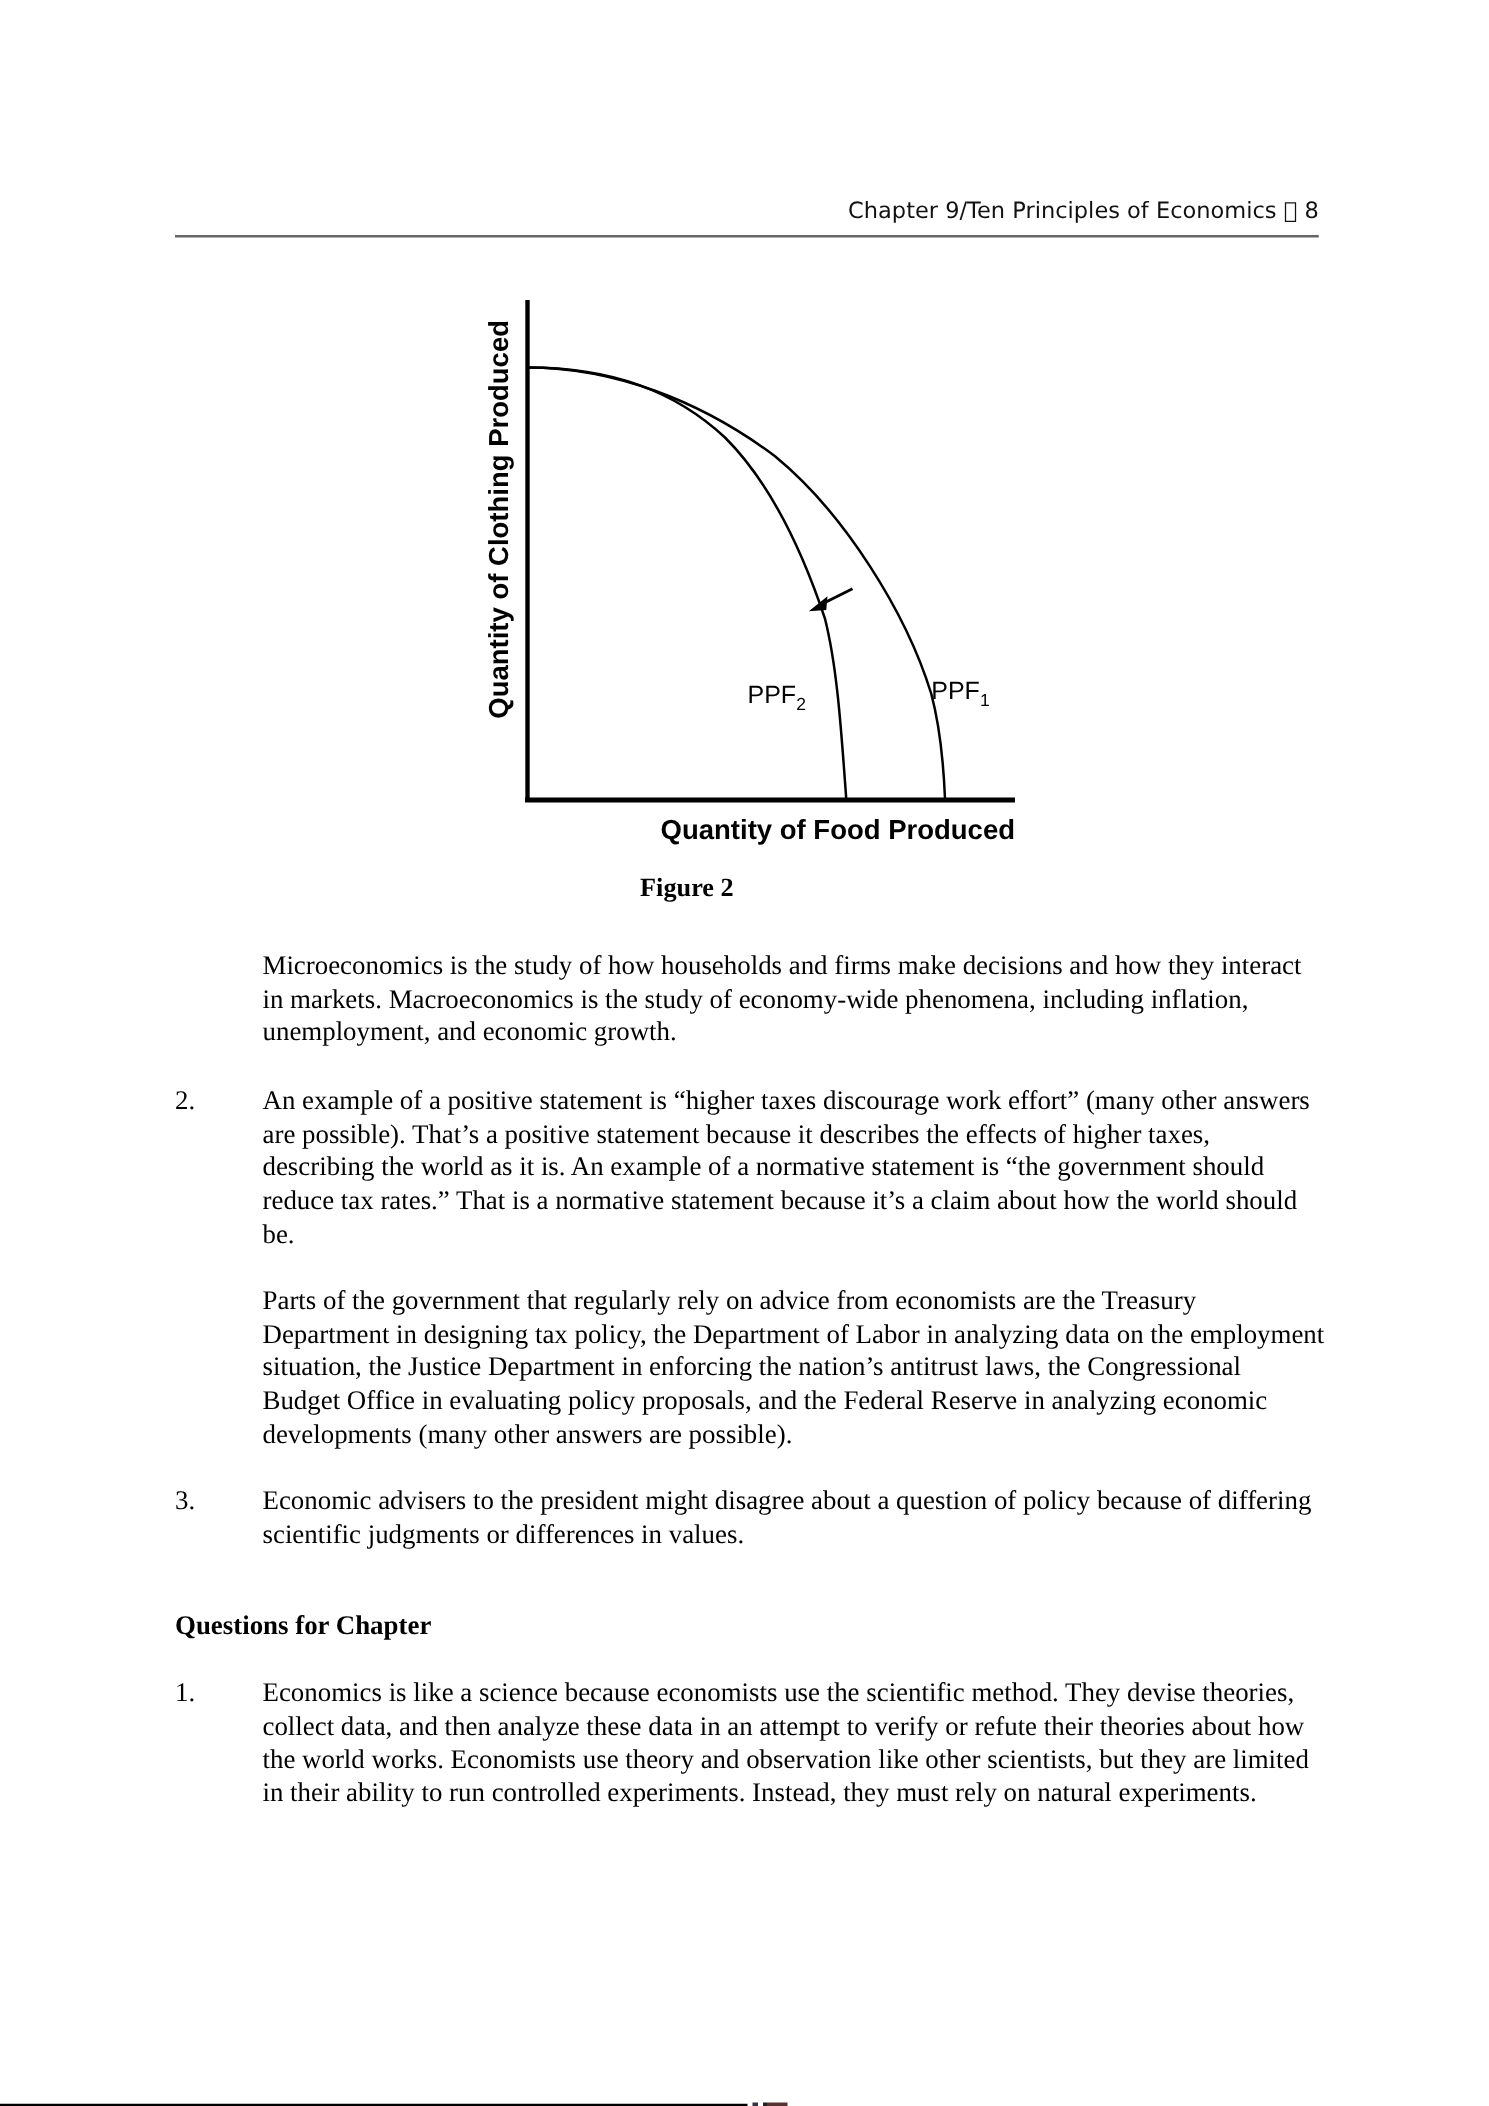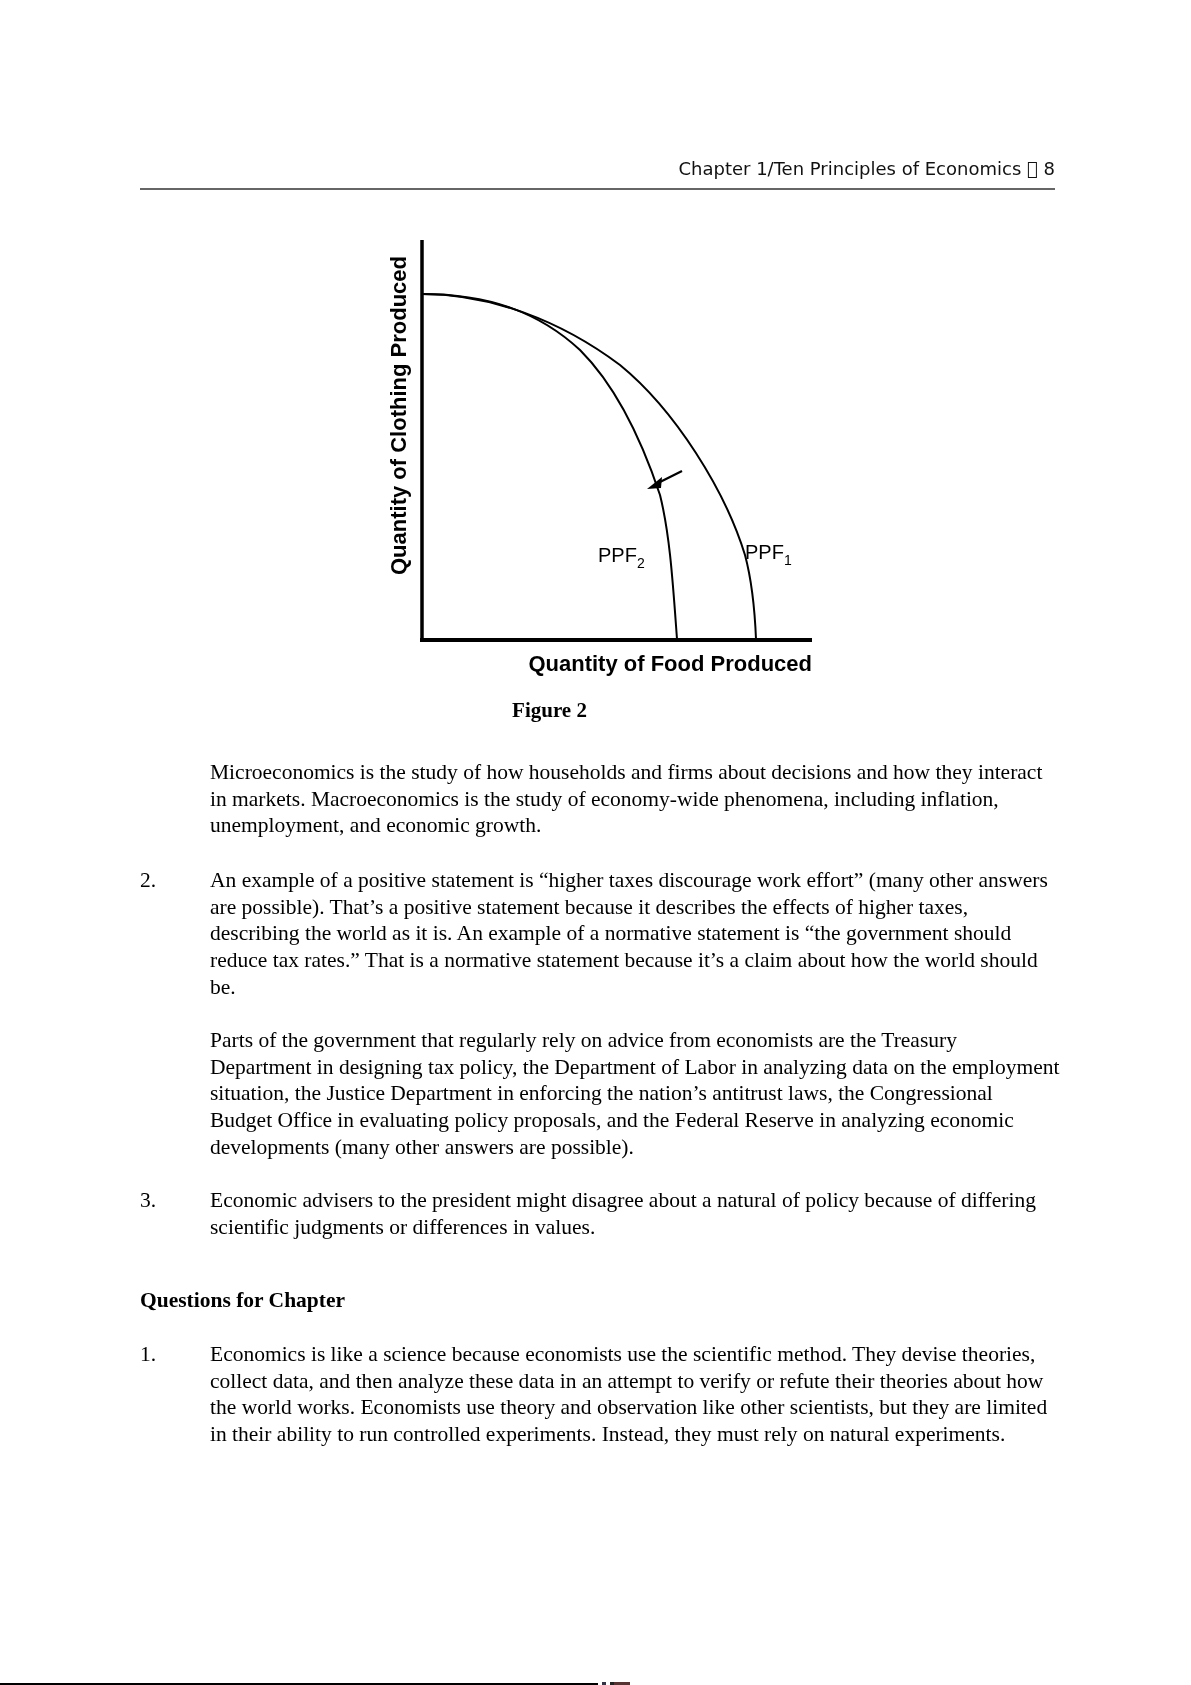--- a/index.html
+++ b/index.html
@@ -47,21 +47,21 @@
   }
   .bottom-mark {
     position: absolute; left: 602px; width: 28px; top: 1682px; height: 3px;
     background: linear-gradient(to right, #334 0 4px, #fff 4px 8px, #222 8px 12px, #533 12px 28px);
   }
 </style>
 </head>
 <body>
 
 <div class="running-head">
-  <span>Chapter 1/Ten Principles of Economics</span>
+  <span>Chapter 9/Ten Principles of Economics</span>
   <span></span>
   <span>8</span>
 </div>
 <div class="head-rule"></div>
 
 <div class="figure">
   <svg width="470" height="460" viewBox="0 0 470 460">
 
     <text class="axis-label" transform="translate(36,350) rotate(-90)" text-anchor="start">Quantity of Clothing Produced</text>
 
@@ -81,28 +81,28 @@
     <text x="375" y="334">
       <tspan class="curve-label">PPF</tspan><tspan class="curve-sub" dy="6">1</tspan>
     </text>
 
     <text class="axis-label" x="442" y="446" text-anchor="end">Quantity of Food Produced</text>
   </svg>
 </div>
 
 <div class="figure-caption">Figure 2</div>
 
-<div class="para body-text" style="top:759px;">Microeconomics is the study of how households and firms about decisions and how they interact in markets.  Macroeconomics is the study of economy-wide phenomena, including inflation, unemployment, and economic growth.</div>
+<div class="para body-text" style="top:759px;">Microeconomics is the study of how households and firms make decisions and how they interact in markets.  Macroeconomics is the study of economy-wide phenomena, including inflation, unemployment, and economic growth.</div>
 
 <div class="item-num body-text" style="top:867px;">2.</div>
 <div class="para body-text" style="top:867px;">An example of a positive statement is “higher taxes discourage work effort” (many other answers are possible).  That’s a positive statement because it describes the effects of higher taxes, describing the world as it is.  An example of a normative statement is “the government should reduce tax rates.”  That is a normative statement because it’s a claim about how the world should be.</div>
 <div class="para body-text" style="top:1027px;">Parts of the government that regularly rely on advice from economists are the Treasury Department in designing tax policy, the Department of Labor in analyzing data on the employment situation, the Justice Department in enforcing the nation’s antitrust laws, the Congressional Budget Office in evaluating policy proposals, and the Federal Reserve in analyzing economic developments (many other answers are possible).</div>
 
 <div class="item-num body-text" style="top:1187px;">3.</div>
-<div class="para body-text" style="top:1187px;">Economic advisers to the president might disagree about a natural of policy because of differing scientific judgments or differences in values.</div>
+<div class="para body-text" style="top:1187px;">Economic advisers to the president might disagree about a question of policy because of differing scientific judgments or differences in values.</div>
 
 <div class="section-heading">Questions for Chapter</div>
 
 <div class="item-num body-text" style="top:1341px;">1.</div>
 <div class="para body-text" style="top:1341px;">Economics is like a science because economists use the scientific method.  They devise theories, collect data, and then analyze these data in an attempt to verify or refute their theories about how the world works.  Economists use theory and observation like other scientists, but they are limited in their ability to run controlled experiments.  Instead, they must rely on natural experiments.</div>
 
 <div class="bottom-rule"></div>
 <div class="bottom-mark"></div>
 
 </body></html>

